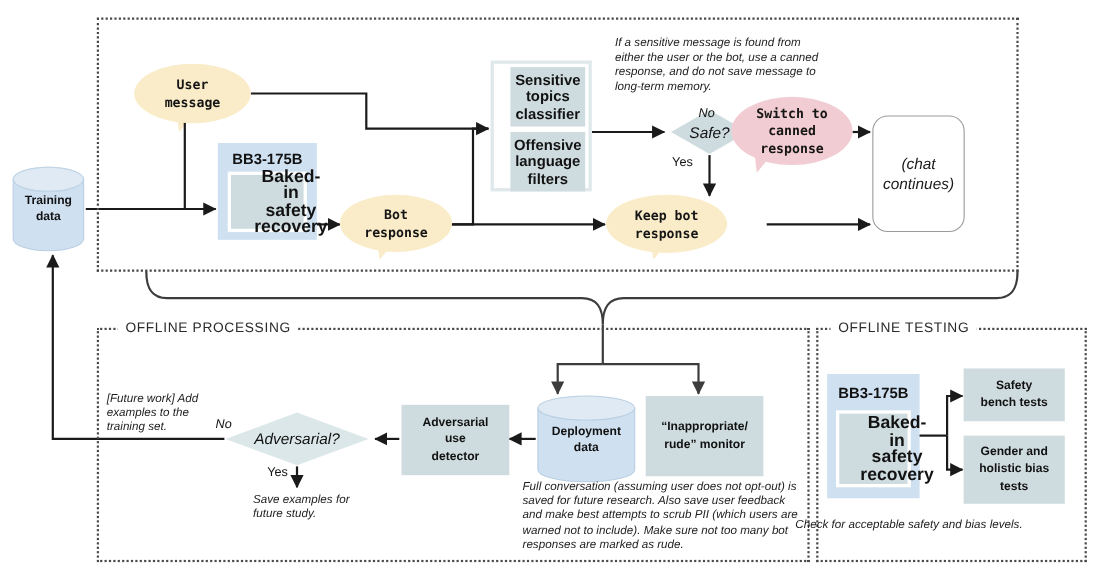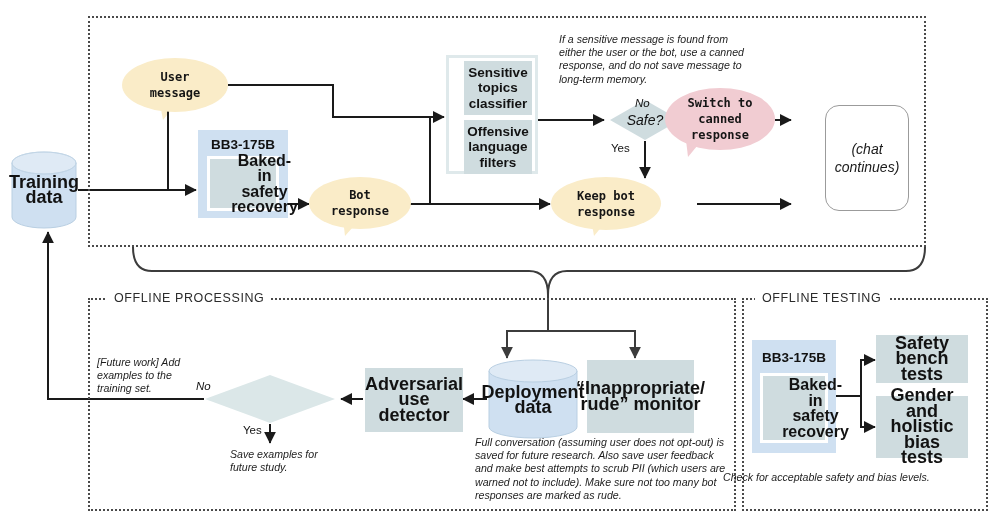--- a/index.html
+++ b/index.html
@@ -38,21 +38,21 @@
 
   
   .box {
     position: absolute;
     box-sizing: border-box;
     display: flex;
     align-items: center;
     justify-content: center;
     text-align: center;
     font-weight: bold;
-    font-size: 18px;
+    font-size: 11px;
     line-height: 15.5px;
     color: #121212;
   }
   .box-grayblue { background: #cfdcdf; }
 
   
   .model-outer {
     position: absolute;
     background: #cfe0f1;
     box-sizing: border-box;
@@ -302,35 +302,38 @@
   <div class="edge-label" style="left:635px; top:97px;">No</div>
   <div class="edge-label" style="left:611px; top:142px; font-style:normal;">Yes</div>
 
   <div class="bubble bubble-pink" style="left:665px; top:88px; width:110px; height:62px; white-space:pre-line;">Switch to
 canned
 response</div>
 
   <div class="bubble bubble-yellow" style="left:551px; top:177px; width:110px; height:53px; white-space:pre-line;">Keep bot
 response</div>
 
-  <div class="chatbox" style="left:825px; top:105px; width:84px; height:106px; white-space:pre-line;">(chat
+  <div class="chatbox" style="left:793px; top:105px; width:84px; height:106px; white-space:pre-line;">(chat
 continues)</div>
 
   <div class="note" style="left:559px; top:33px; width:195px;">If a sensitive message is found from either the user or the bot, use a canned response, and do not save message to long-term memory.</div>
 
   <div class="box" style="left:489px; top:383px; width:88px; height:34px; white-space:pre-line;">Deployment
 data</div>
 
   <div class="box box-grayblue" style="left:587px; top:360px; width:107px; height:73px; white-space:pre-line;">“Inappropriate/
 rude” monitor</div>
 
   <div class="box box-grayblue" style="left:365px; top:368px; width:98px; height:64px; white-space:pre-line;">Adversarial
 use
 detector</div>
 
+  <div class="diamond-wrap" style="left:205px; top:375px; width:130px; height:48px;">
+    <div class="diamond-label">Adversarial?</div>
+  </div>
 
   <div class="edge-label" style="left:196px; top:380px;">No</div>
   <div class="edge-label" style="left:243px; top:424px; font-style:normal;">Yes</div>
 
   <div class="note" style="left:97px; top:356px; width:104px;">[Future work] Add examples to the training set.</div>
 
   <div class="note" style="left:230px; top:448px; width:112px;">Save examples for future study.</div>
 
   <div class="note" style="left:475px; top:436px; width:256px;">Full conversation (assuming user does not opt-out) is saved for future research. Also save user feedback and make best attempts to scrub PII (which users are warned not to include). Make sure not too many bot responses are marked as rude.</div>
 

